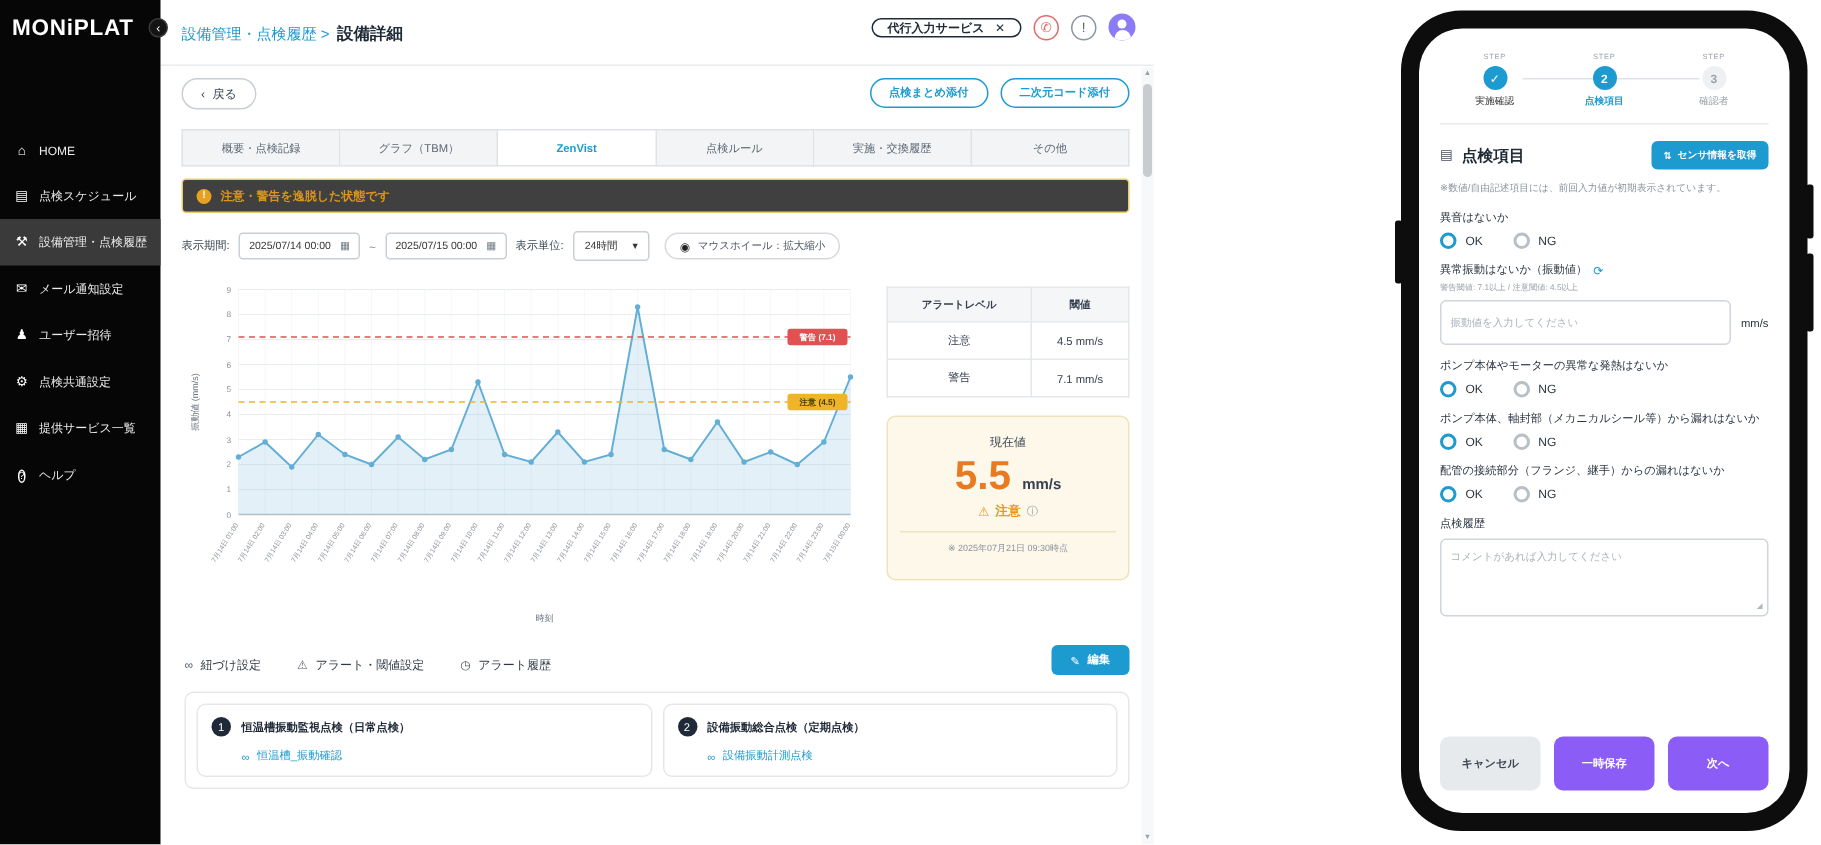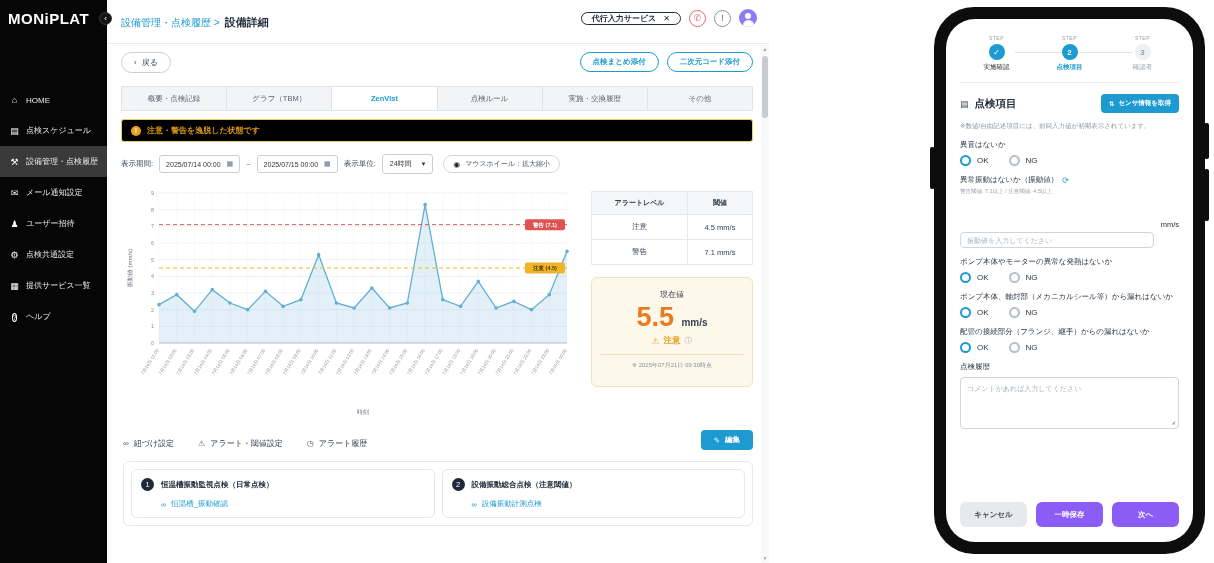--- a/index.html
+++ b/index.html
@@ -34,21 +34,21 @@
 .toolbar{position:absolute;top:52px;left:14px;right:16px;height:22px;}
 .back-btn{position:absolute;left:0;top:0;border:1px solid #c9cfd5;border-radius:12px;padding:4px 12px;font-size:8px;color:#3a4651;display:flex;gap:5px;align-items:center;cursor:pointer;background:#fff;}
 .toolbar-right{position:absolute;right:0;top:0;display:flex;gap:8px;}
 .pill-outline{border:1px solid #1d9bd1;color:#1d9bd1;border-radius:12px;padding:4px 12px;font-size:7.5px;font-weight:bold;background:#fff;cursor:pointer;}
 
 .tabs{position:absolute;top:86px;left:14px;right:16px;display:flex;height:25px;}
 .tab{flex:1;display:flex;align-items:center;justify-content:center;background:#f2f4f6;border:1px solid #dfe3e7;border-left:none;font-size:7.5px;color:#5c6773;cursor:pointer;text-align:center;}
 .tab:first-child{border-left:1px solid #dfe3e7;}
 .tab.active{background:#fff;color:#1d9bd1;font-weight:bold;}
 
-.banner{position:absolute;top:119px;left:14px;right:16px;height:23px;background:#000000;border:1px solid #eccb66;border-radius:3px;display:flex;align-items:center;gap:6px;padding:0 9px;}
+.banner{position:absolute;top:119px;left:14px;right:16px;height:23px;background:#404040;border:1px solid #eccb66;border-radius:3px;display:flex;align-items:center;gap:6px;padding:0 9px;}
 .banner-icon{width:10px;height:10px;border-radius:50%;background:#e8a020;color:#fff;font-size:7px;line-height:10px;text-align:center;font-weight:bold;flex:none;}
 .banner-text{font-size:8px;font-weight:bold;color:#d9951a;}
 
 .controls{position:absolute;top:154px;left:14px;right:16px;display:flex;align-items:center;gap:6px;font-size:7.5px;color:#3c4752;}
 .ctrl-label{flex:none;}
 .date-pill{display:flex;align-items:center;gap:6px;border:1px solid #c9cfd5;border-radius:3px;padding:4px 6px;font-size:7px;color:#333;background:#fff;cursor:pointer;}
 .date-pill .cal{color:#6b7580;font-size:7px;}
 .tilde{color:#6b7580;}
 .select-pill{display:flex;align-items:center;gap:10px;border:1px solid #c9cfd5;border-radius:3px;padding:4px 7px;font-size:7px;color:#333;background:#fff;cursor:pointer;}
 .hint-pill{display:flex;align-items:center;gap:5px;border:1px solid #d6dade;border-radius:11px;padding:3px 9px;font-size:7px;color:#4a5560;background:#fff;margin-left:4px;}
@@ -114,30 +114,30 @@
 .ph-note{font-size:6.5px;color:#8a939c;line-height:1.55;margin-bottom:9px;}
 .q{margin-bottom:9px;}
 .q-text{font-size:7.5px;color:#2a3440;margin-bottom:5px;display:flex;gap:4px;align-items:center;}
 .q-refresh{color:#1d9bd1;font-size:8px;}
 .radio-row{display:flex;gap:20px;align-items:center;}
 .radio{display:flex;gap:6px;align-items:center;font-size:8px;color:#2a3440;cursor:pointer;}
 .radio-dot{width:11px;height:11px;border-radius:50%;border:2px solid #b8bfc6;background:#fff;flex:none;}
 .radio.ok .radio-dot{border-color:#1d9bd1;}
 .q-hint{font-size:5.5px;color:#9aa2aa;margin:-2px 0 5px;}
 .q-input-row{display:flex;align-items:center;gap:7px;}
-.q-input{flex:1;height:16px;border:1px solid #cfd5da;border-radius:4px;font-size:7px;padding:0 6px;color:#333;font-family:inherit;margin-top:32px;}
+.q-input{flex:1;height:30px;border:1px solid #cfd5da;border-radius:4px;font-size:7px;padding:0 6px;color:#333;font-family:inherit;}
 .q-input::placeholder{color:#aab2b9;}
 .q-unit{font-size:7.5px;color:#2a3440;flex:none;}
 .comment-label{font-size:7.5px;color:#2a3440;margin-bottom:5px;}
 .comment-box{position:relative;}
 textarea.comment{width:100%;height:52px;border:1px solid #cfd5da;border-radius:4px;font-size:7px;padding:6px;resize:none;font-family:inherit;color:#333;display:block;}
 textarea.comment::placeholder{color:#aab2b9;}
 .resize-grip{position:absolute;right:4px;bottom:4px;font-size:5px;color:#b0b7bd;}
 .ph-footer{position:absolute;left:14px;right:14px;bottom:15px;display:flex;gap:9px;}
-.btn{flex:1;height:25px;border-radius:6px;display:flex;align-items:center;justify-content:center;font-size:7.5px;font-weight:bold;cursor:pointer;}
+.btn{flex:1;height:36px;border-radius:6px;display:flex;align-items:center;justify-content:center;font-size:7.5px;font-weight:bold;cursor:pointer;}
 .btn.cancel{background:#e7eaed;color:#3c4752;}
 .btn.primary{background:#8b5cf6;color:#fff;}
 </style>
 </head>
 <body>
 
 <div class="stage">
 
   <aside class="sidebar">
     <div class="logo">MONiPLAT</div>
@@ -413,21 +413,21 @@
           <span class="lc-title">恒温槽振動監視点検（日常点検）</span>
         </div>
         <div class="lc-link">
           <span>∞</span>
           <span>恒温槽_振動確認</span>
         </div>
       </div>
       <div class="linked-card">
         <div class="lc-head">
           <span class="lc-num">2</span>
-          <span class="lc-title">設備振動総合点検（注意閾値）</span>
+          <span class="lc-title">設備振動総合点検（定期点検）</span>
         </div>
         <div class="lc-link">
           <span>∞</span>
           <span>設備振動計測点検</span>
         </div>
       </div>
     </div>
 
     <div class="scrollbar">
       <div class="sb-arrow sb-up">▲</div>

